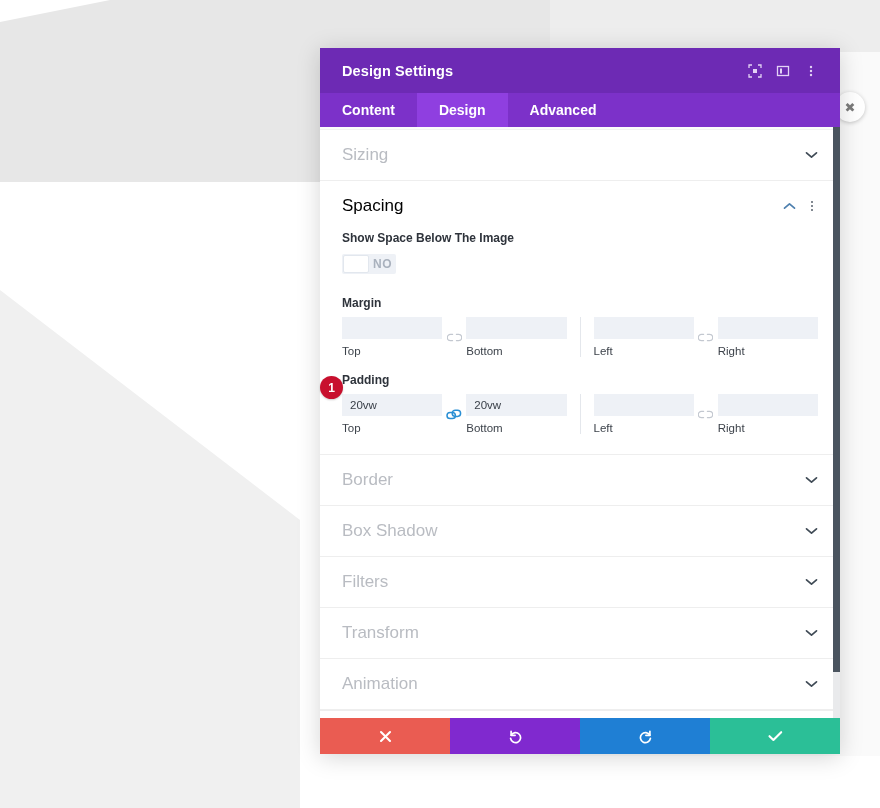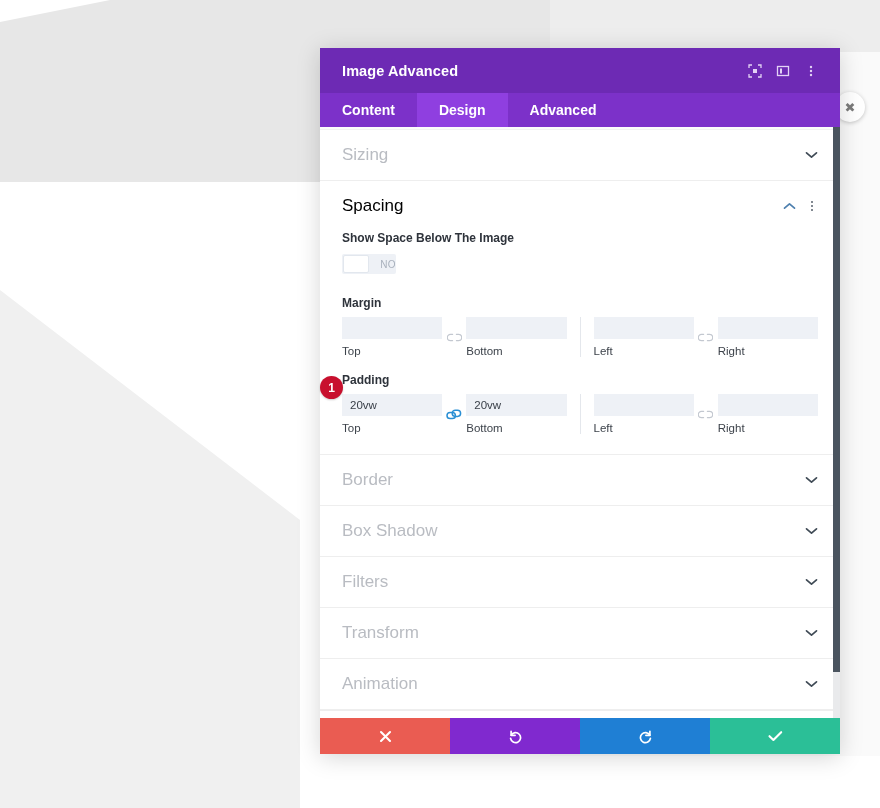--- a/index.html
+++ b/index.html
@@ -192,24 +192,24 @@
   }
   .toggle .knob {
     width: 26px; height: 18px;
     background: #ffffff;
     border: 1px solid #e2e7ee;
     border-radius: 2px;
     margin: 0 0 0 1px;
   }
   .toggle .tlabel {
     flex: 1;
-    text-align: right;
-    font-size: 10px;
+    text-align: center;
+    font-size: 12px;
     color: #a9b1bd;
-    font-weight: normal;
+    font-weight: bold;
     letter-spacing: .4px;
   }
 
   
   .quad {
     display: flex;
     align-items: flex-start;
   }
   .pair {
     display: flex;
@@ -314,21 +314,21 @@
   <div class="bg-shape" id="bg-wedge"></div>
   <div class="bg-shape" id="bg-bottom-band"></div>
 
   <div id="close-orb">
     <span class="glyph">✖</span>
   </div>
 
   <div id="modal">
 
     <div id="titlebar">
-      <div class="title">Image Advanced</div>
+      <div class="title">Design Settings</div>
 
       <div class="tb-icon">
         <svg width="14" height="14" viewBox="0 0 14 14" fill="none" stroke="currentColor" stroke-width="1.3">
           <path d="M1 4V1h3M10 1h3v3M13 10v3h-3M4 13H1v-3"></path>
           <rect x="5" y="5" width="4" height="4" fill="currentColor" stroke="none"></rect>
         </svg>
       </div>
 
       <div class="tb-icon">
         <svg width="14" height="14" viewBox="0 0 14 14" fill="none" stroke="currentColor" stroke-width="1.3">

